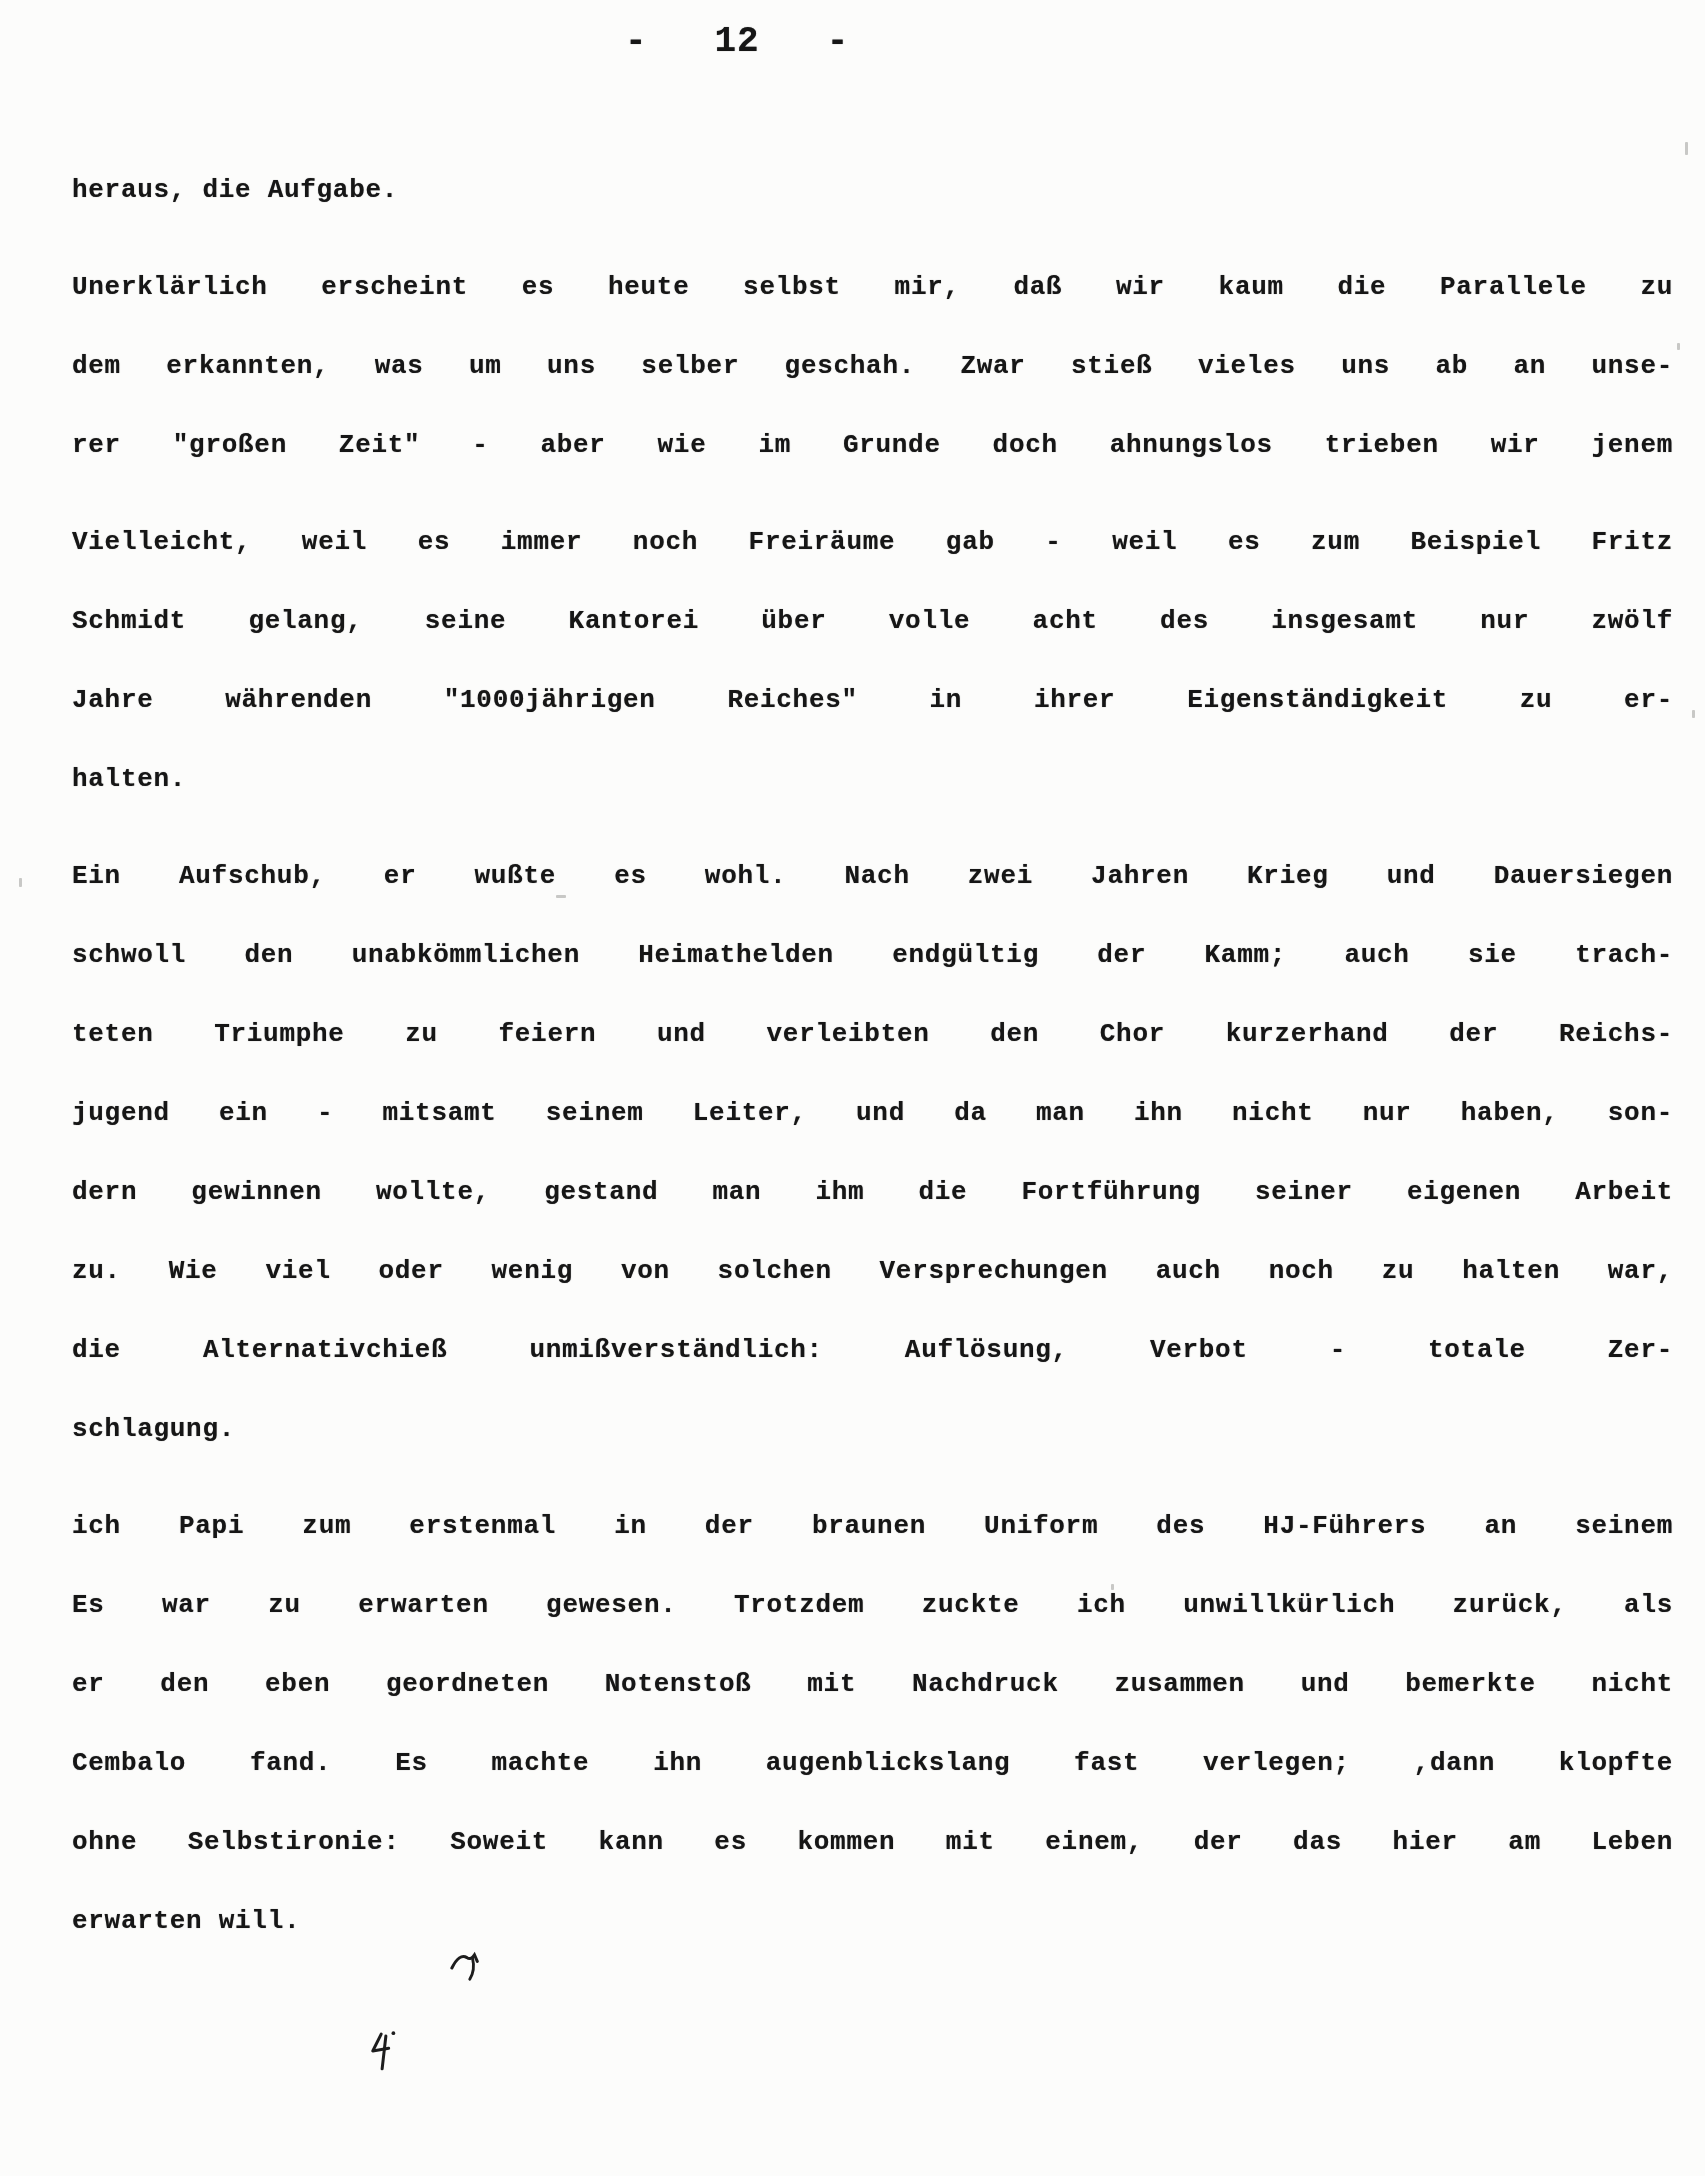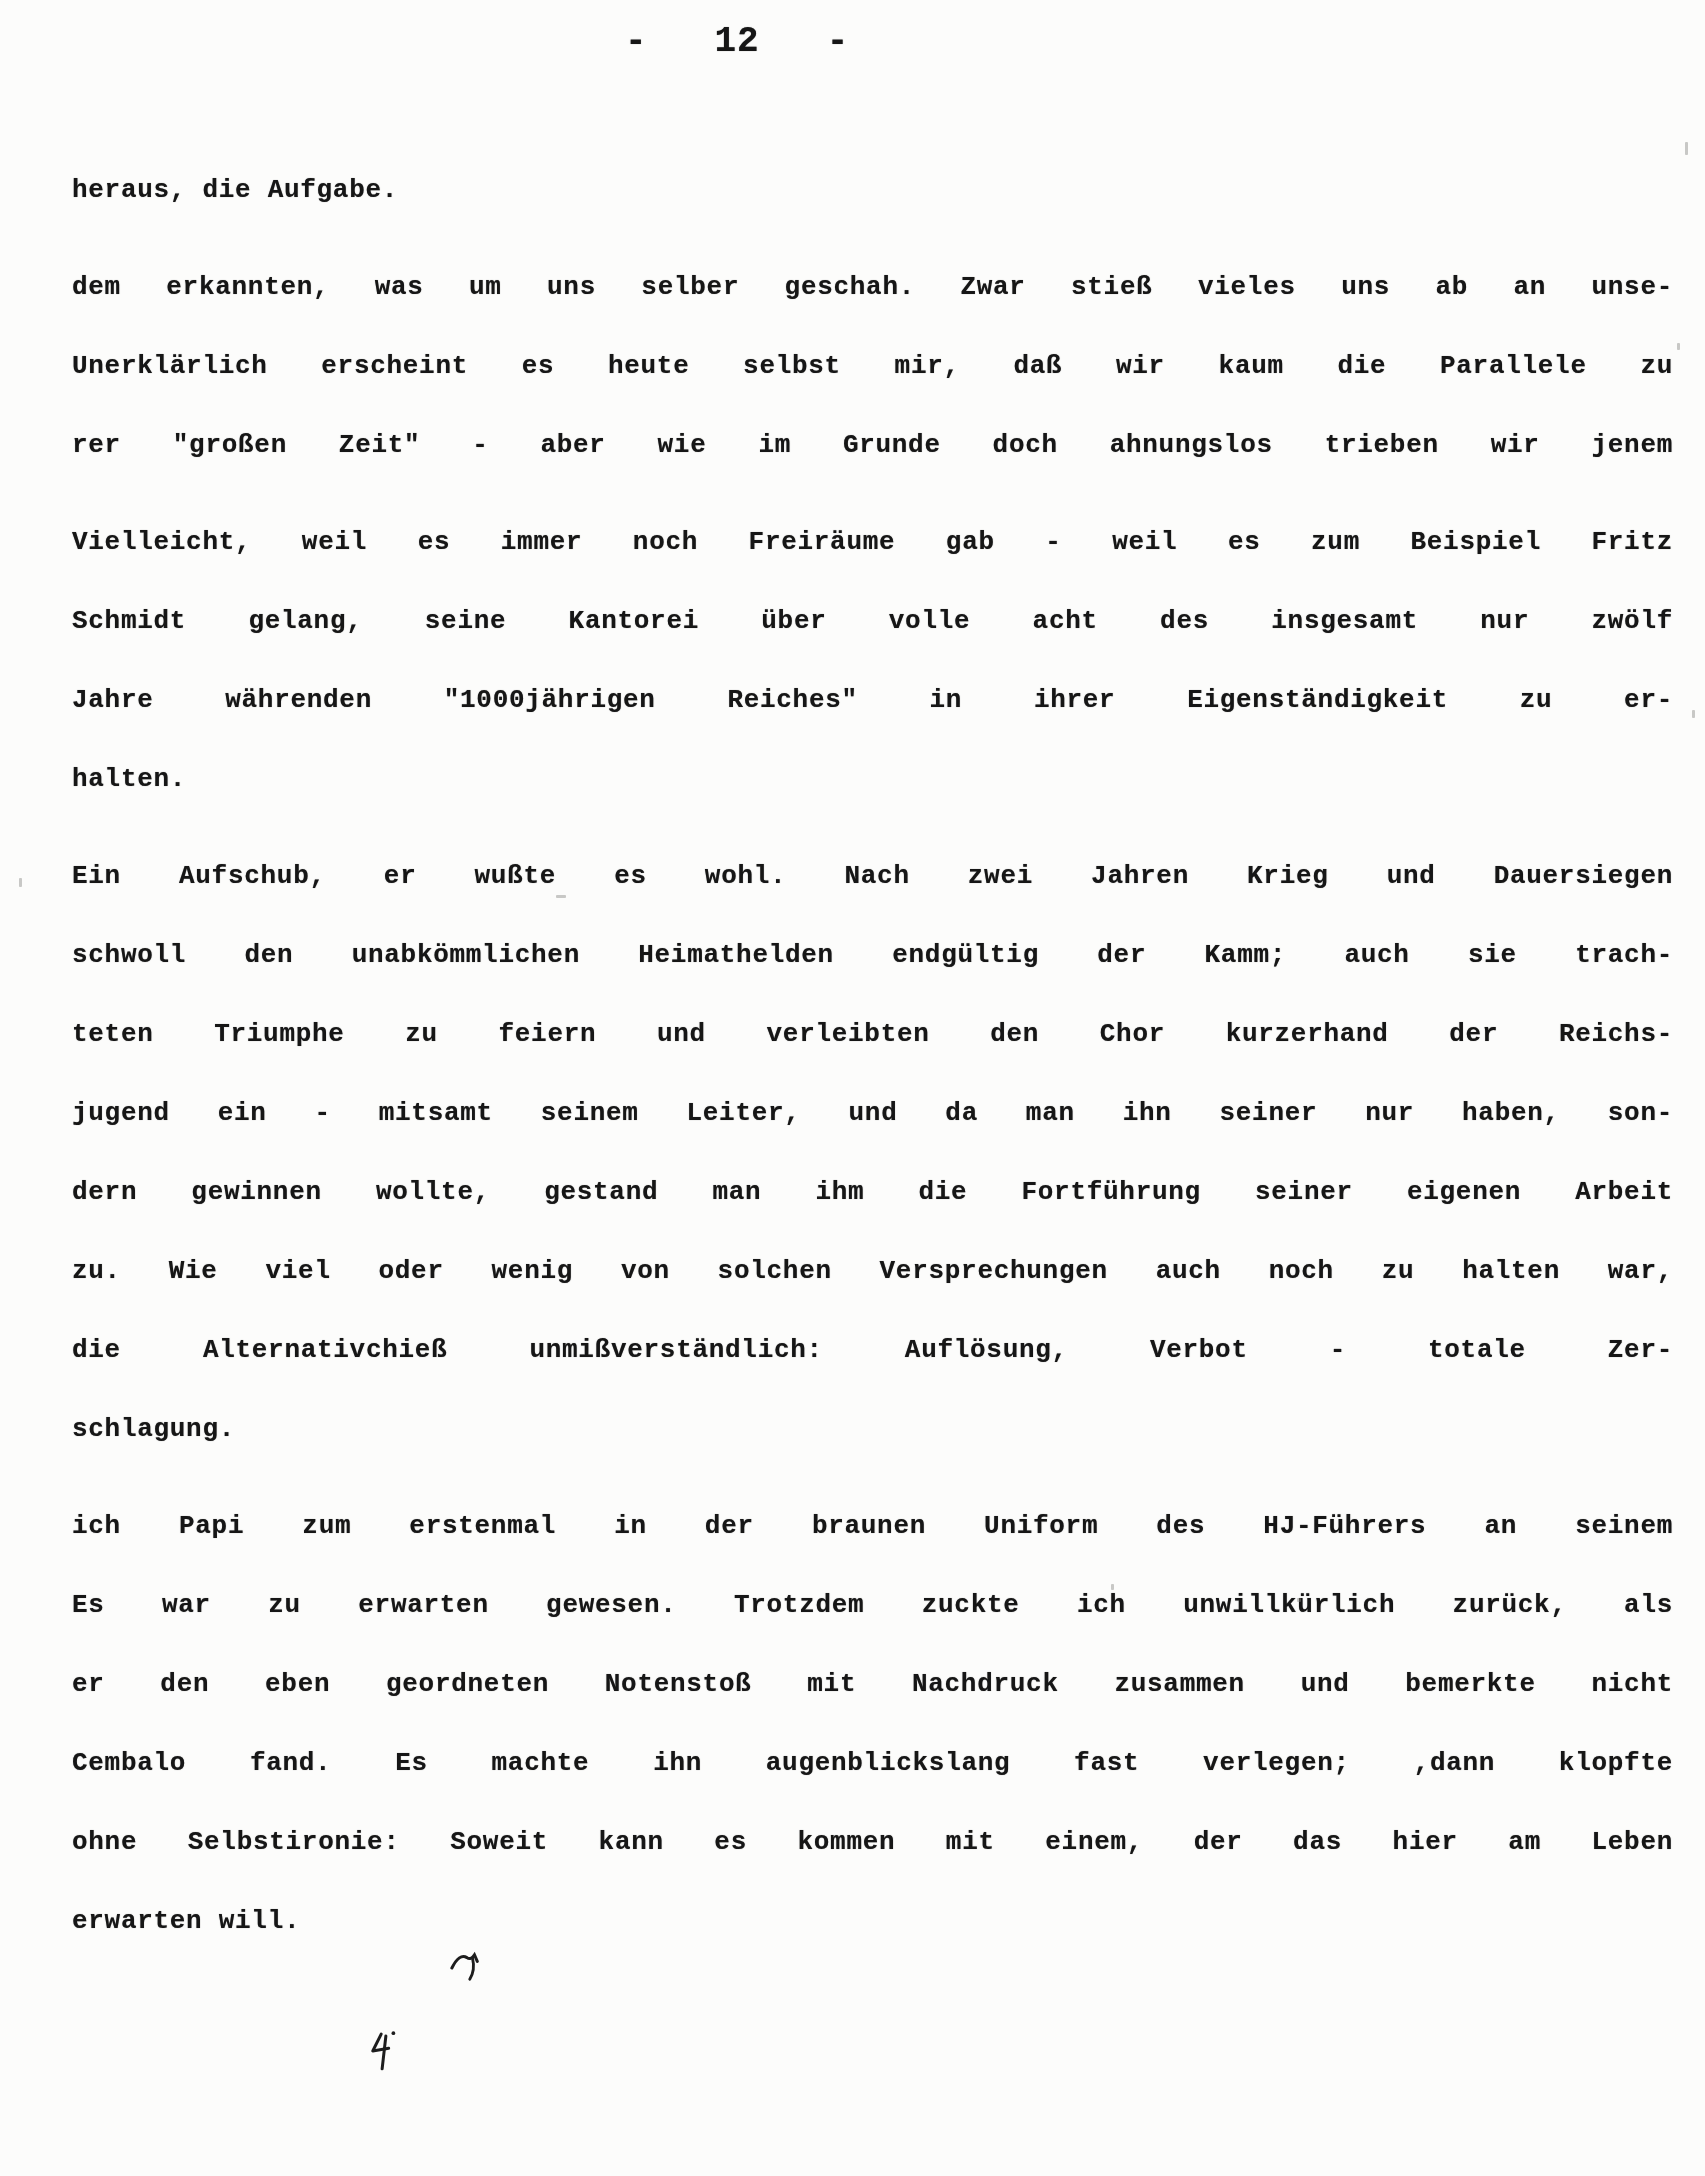--- a/index.html
+++ b/index.html
@@ -52,37 +52,37 @@
 
   <div class="page-number">-   12   -</div>
 
   <div class="text-block">
 
     <div class="para">
       <div class="line last">heraus, die Aufgabe.</div>
     </div>
 
     <div class="para">
+      <div class="line">Unerklärlich erscheint es heute selbst mir, daß wir kaum die Parallele zu</div>
       <div class="line">dem erkannten, was um uns selber geschah. Zwar stieß vieles uns ab an unse-</div>
-      <div class="line">Unerklärlich erscheint es heute selbst mir, daß wir kaum die Parallele zu</div>
       <div class="line">rer "großen Zeit" - aber wie im Grunde doch ahnungslos trieben wir jenem</div>
     </div>
 
     <div class="para">
       <div class="line">Vielleicht, weil es immer noch Freiräume gab - weil es zum Beispiel Fritz</div>
       <div class="line">Schmidt gelang, seine Kantorei über volle acht des insgesamt nur zwölf</div>
       <div class="line">Jahre währenden "1000jährigen Reiches" in ihrer Eigenständigkeit zu er-</div>
       <div class="line last">halten.</div>
     </div>
 
     <div class="para">
       <div class="line">Ein Aufschub, er wußte es wohl. Nach zwei Jahren Krieg und Dauersiegen</div>
       <div class="line">schwoll den unabkömmlichen Heimathelden endgültig der Kamm; auch sie trach-</div>
       <div class="line">teten Triumphe zu feiern und verleibten den Chor kurzerhand der Reichs-</div>
-      <div class="line">jugend ein - mitsamt seinem Leiter, und da man ihn seiner nur haben, son-</div>
+      <div class="line">jugend ein - mitsamt seinem Leiter, und da man ihn nicht nur haben, son-</div>
       <div class="line">dern gewinnen wollte, gestand man ihm die Fortführung seiner eigenen Arbeit</div>
       <div class="line">zu. Wie viel oder wenig von solchen Versprechungen auch noch zu halten war,</div>
       <div class="line">die Alternativchieß unmißverständlich: Auflösung, Verbot - totale Zer-</div>
       <div class="line last">schlagung.</div>
     </div>
 
     <div class="para">
       <div class="line">ich Papi zum erstenmal in der braunen Uniform des HJ-Führers an seinem</div>
       <div class="line">Es war zu erwarten gewesen. Trotzdem zuckte ich unwillkürlich zurück, als</div>
       <div class="line">er den eben geordneten Notenstoß mit Nachdruck zusammen und bemerkte nicht</div>

